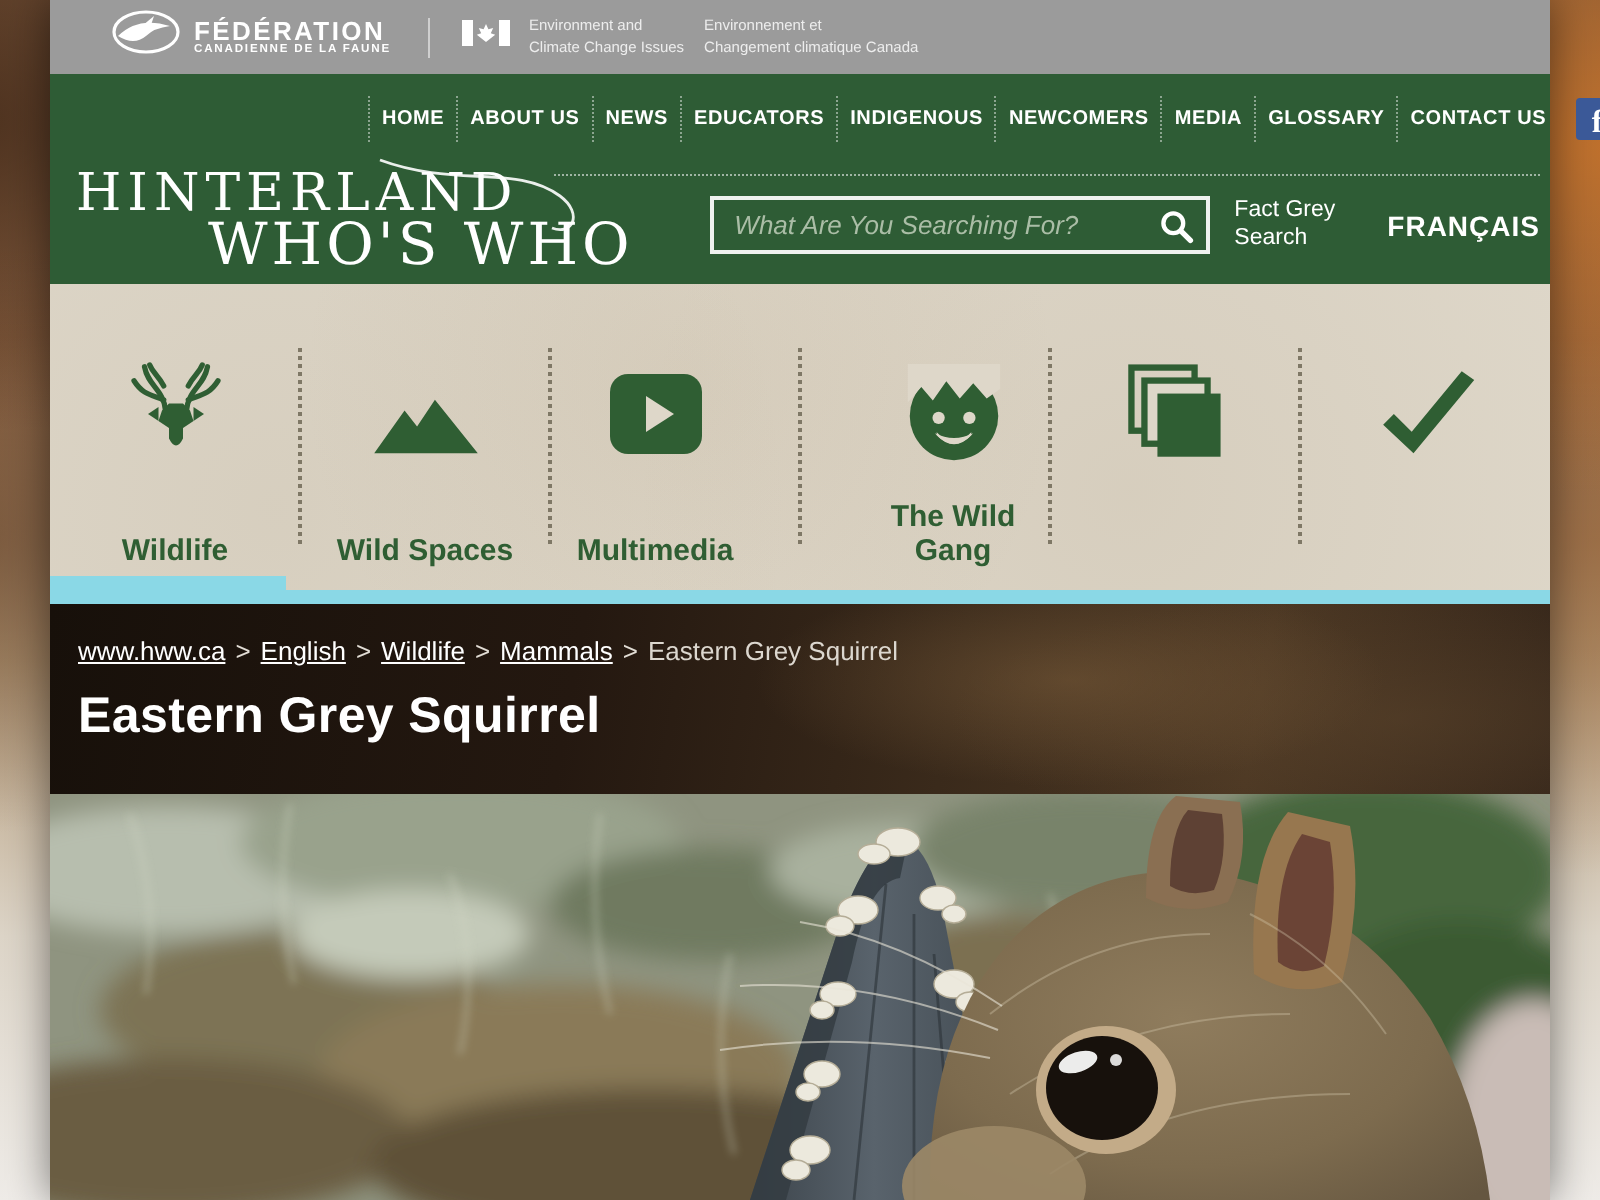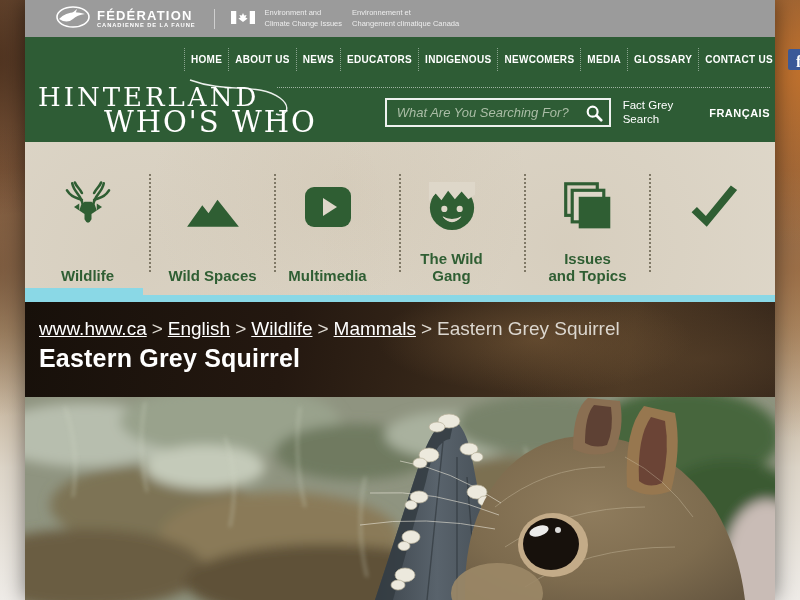--- a/index.html
+++ b/index.html
@@ -58,31 +58,31 @@
   .soc-fb{ background:#3b5998; color:#fff; font-family:"Liberation Serif", serif; font-weight:bold; font-size:16px; line-height:1; padding-top:4px; }
   .soc-tw{ background:#41bfd8; }
   .soc-yt{ background:#fff; flex-direction:column; gap:0; }
   .yt-top{ font-size:5.5px; font-weight:bold; color:#222; line-height:1; }
   .yt-bot{ font-size:5.5px; font-weight:bold; color:#fff; background:#cc181e; border-radius:2px; padding:1px 2px; line-height:1; }
 
   .header-dotsep{ position:absolute; top:50px; left:252px; right:5px; border-top:1px dotted rgba(255,255,255,.55); }
 
   .search-row{ position:absolute; top:61px; right:5px; display:flex; align-items:center; }
   .search-box{
-    width:226px; height:29px; border:2px solid rgba(255,255,255,.92);
+    width:250px; height:29px; border:2px solid rgba(255,255,255,.92);
     display:flex; align-items:center; padding:0 6px 0 10px; background:transparent;
   }
   .search-box input{
     flex:1; background:transparent; border:none; outline:none;
     font-style:italic; font-size:13px; color:#cdd8c8; font-family:"Liberation Sans", sans-serif;
   }
   .search-box input::placeholder{ color:#aabda6; opacity:1; }
   .search-btn{ background:none; border:none; cursor:pointer; display:flex; padding:0; }
   .fact-sheet{ font-size:11.5px; line-height:1.2; margin-left:12px; white-space:pre-line; color:#fff; cursor:pointer; }
-  .lang{ font-size:11px; font-weight:bold; letter-spacing:.5px; margin-left:36px; color:#fff; cursor:pointer; }
+  .lang{ font-size:14px; font-weight:bold; letter-spacing:.5px; margin-left:26px; color:#fff; cursor:pointer; }
 
   
   .section-nav{
     position:absolute; top:142px; left:0; width:750px; height:160px;
     background:
       radial-gradient(circle at 42% 30%, rgba(168,146,112,.14), transparent 42%),
       radial-gradient(circle at 72% 65%, rgba(160,140,108,.12), transparent 45%),
       radial-gradient(circle at 15% 70%, rgba(150,132,100,.10), transparent 40%),
       #ded7c9;
   }
@@ -98,21 +98,21 @@
 
   
   .title-band{
     position:absolute; top:302px; left:0; width:750px; height:95px;
     background:
       radial-gradient(ellipse 30% 80% at 68% 40%, rgba(122,92,58,.55), transparent 70%),
       radial-gradient(ellipse 40% 90% at 90% 60%, rgba(96,72,46,.45), transparent 75%),
       linear-gradient(100deg, #17100a 0%, #241810 35%, #3a2a1b 60%, #4b3723 80%, #35261a 100%);
     color:#fff;
   }
-  .breadcrumb{ position:absolute; top:16px; left:14px; font-size:19px; }
+  .breadcrumb{ position:absolute; top:16px; left:14px; font-size:13px; }
   .breadcrumb a{ color:#fff; text-decoration:underline; cursor:pointer; }
   .bc-sep{ color:#e2ddd5; margin:0 5px; }
   .bc-current{ color:#dcd7cf; }
   .page-title{ position:absolute; top:42px; left:14px; font-size:25px; font-weight:bold; letter-spacing:.2px; }
 
   
   .photo{ position:absolute; top:397px; left:0; width:750px; height:203px; overflow:hidden; }
 </style>
 </head>
 <body>
@@ -240,21 +240,21 @@
         <div class="sn-icon">
           <svg width="48" height="42" viewBox="0 0 48 42">
             <rect x="1" y="1" width="46" height="40" rx="9" fill="#2f5e33"></rect>
             <path d="M19,12 L33,21 L19,30 Z" fill="#ded7c9"></path>
           </svg>
         </div>
         <div class="sn-label">Multimedia</div>
       </div>
       <div class="sn-sep" style="left:374px"></div>
 
-      <div class="sn-col" style="left:364px">
+      <div class="sn-col" style="left:389px">
         <div class="sn-icon">
           <svg width="50" height="50" viewBox="0 0 52 52">
             <circle cx="26" cy="27" r="23" fill="#2f5e33"></circle>
             <path d="M2,20 L9,12 L15,19 L22,9 L29,18 L36,10 L43,18 L50,13 L50,0 L2,0 Z" fill="#ded7c9"></path>
             <circle cx="18" cy="28" r="3.2" fill="#ded7c9"></circle>
             <circle cx="34" cy="28" r="3.2" fill="#ded7c9"></circle>
             <path d="M16,36 Q26,47 36,36 Q26,41 16,36 Z" fill="#ded7c9"></path>
             <path d="M17,35.5 Q26,45 35,35.5 L35,37 Q26,46.5 17,37 Z" fill="#ded7c9"></path>
           </svg>
         </div>
@@ -264,22 +264,20 @@
       <div class="sn-sep" style="left:499px"></div>
 
       <div class="sn-col" style="left:500px">
         <div class="sn-icon">
           <svg width="52" height="52" viewBox="0 0 56 56">
             <rect x="4" y="3" width="34" height="34" fill="none" stroke="#2f5e33" stroke-width="3.4"></rect>
             <rect x="11" y="10" width="34" height="34" fill="#ded7c9" stroke="#2f5e33" stroke-width="3.4"></rect>
             <rect x="18" y="17" width="34" height="34" fill="#2f5e33"></rect>
           </svg>
         </div>
-        <div class="sn-label">Issues
-and Topics</div>
       </div>
       <div class="sn-sep" style="left:624px"></div>
 
       <div class="sn-col" style="left:625px">
         <div class="sn-icon">
           <svg width="58" height="50" viewBox="0 0 64 56">
             <path d="M8,34 L14,28 L24,38 L52,4 L59,9 L25,50 Z" fill="#2f5e33"></path>
           </svg>
         </div>
       </div>

